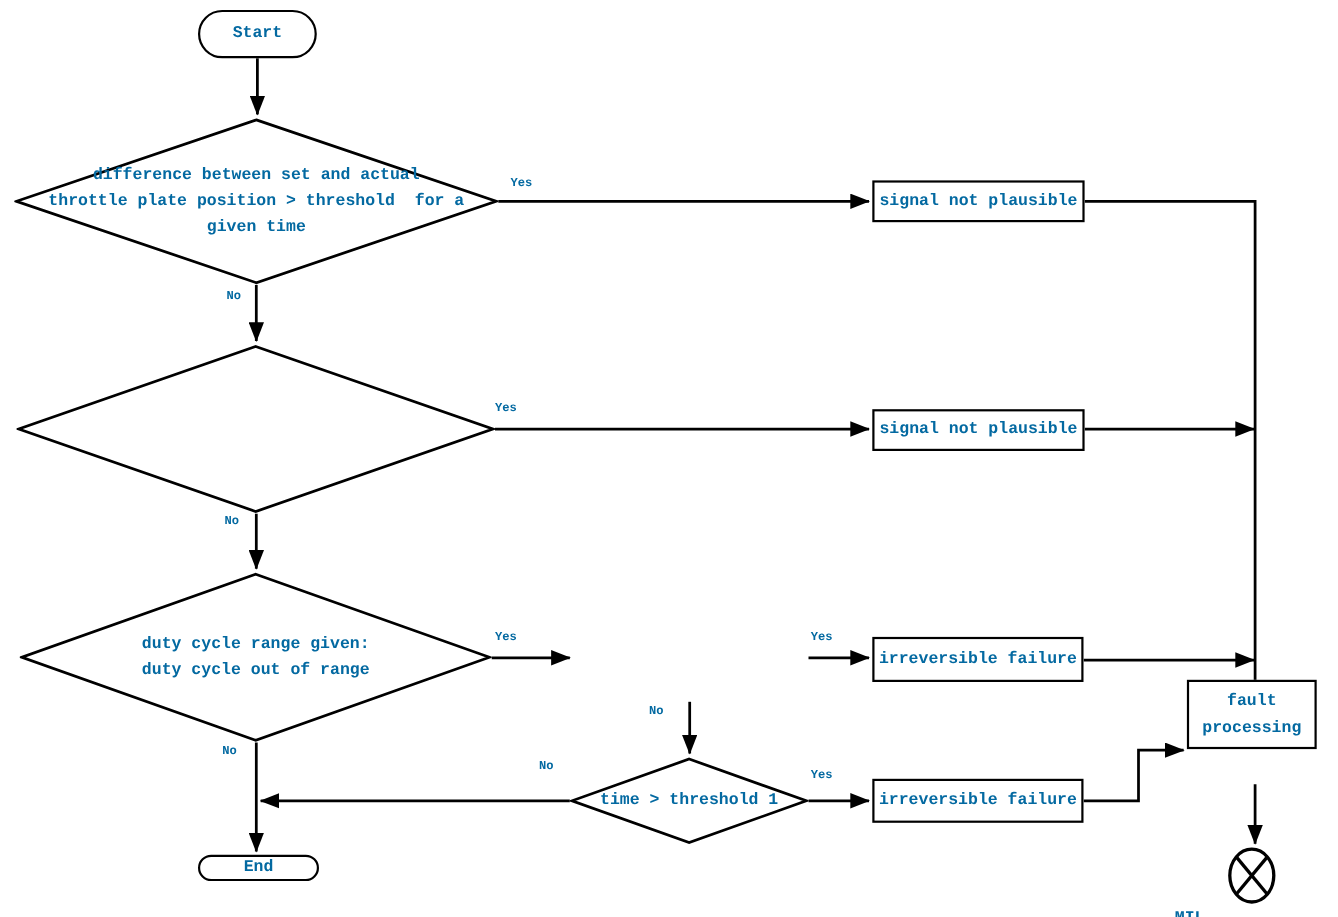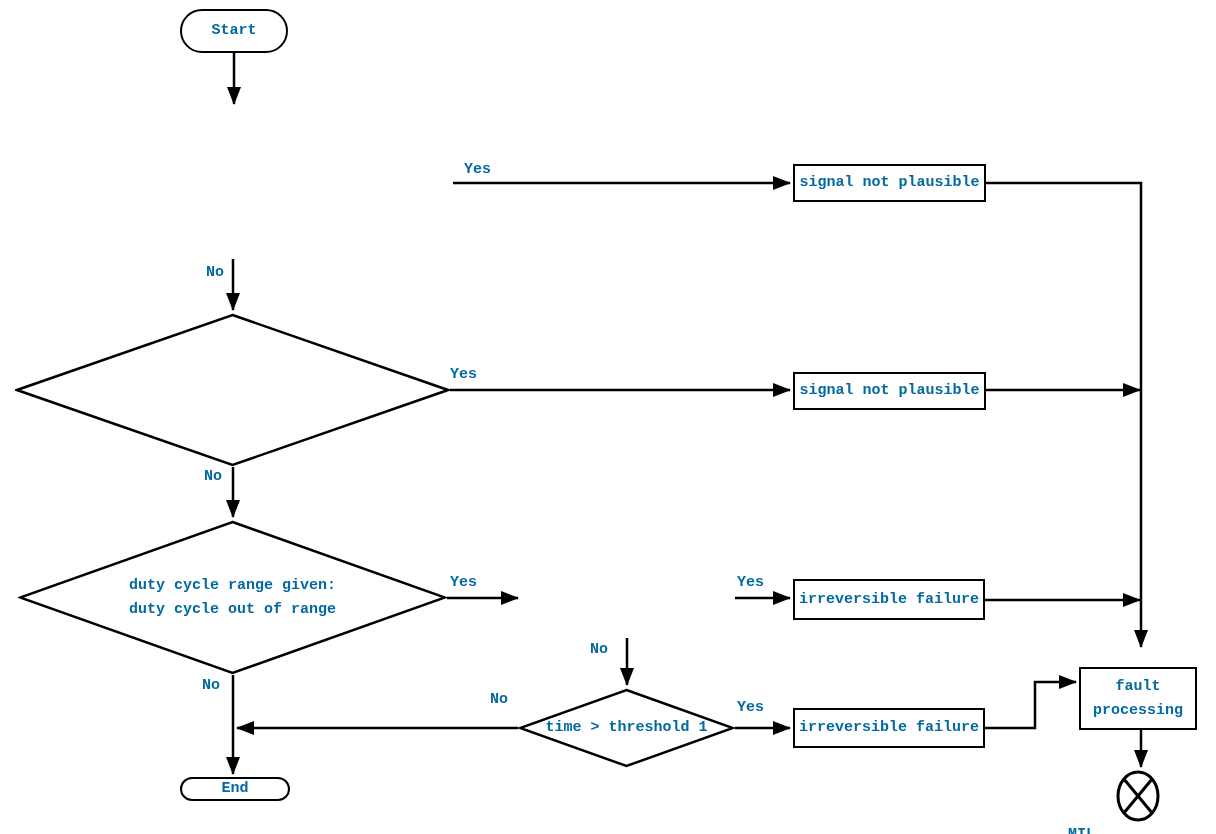--- a/index.html
+++ b/index.html
@@ -10,21 +10,21 @@
   .connectors{position:absolute;left:0;top:0;width:1216px;height:834px;}
   .node{position:absolute;display:flex;align-items:center;justify-content:center;box-sizing:border-box;}
   .node-label{
     font-size:15px;font-weight:bold;text-align:center;line-height:1.55;
     white-space:pre-wrap;position:relative;z-index:2;
   }
   .terminator{border:2.5px solid #000;background:#fff;}
   .process{border:2.5px solid #000;background:#fff;}
   .diamond .shape{position:absolute;left:0;top:0;width:100%;height:100%;}
   .edge-label{
-    position:absolute;font-size:15px;font-weight:bold;white-space:nowrap;z-index:3;
+    position:absolute;font-size:11px;font-weight:bold;white-space:nowrap;z-index:3;
   }
   .mil-label{font-size:15px;font-weight:bold;position:absolute;z-index:3;margin-top:44px;}
   .lamp{position:absolute;z-index:2;}
 </style>
 </head>
 <body>
 
 <div class="canvas">
 
   <svg class="connectors" viewBox="0 0 1216 834" xmlns="http://www.w3.org/2000/svg">
@@ -50,20 +50,28 @@
       <path d="M518,728 L237,728" marker-end="url(#arrow)"></path>
       <path d="M233,675 L233,774" marker-end="url(#arrow)"></path>
       <path d="M1141,713 L1141,767" marker-end="url(#arrow)"></path>
     </g>
   </svg>
 
   <div class="node terminator" style="left:180px;top:9px;width:108px;height:44px;border-radius:22px;">
     <span class="node-label">Start</span>
   </div>
 
+  <div class="node diamond" style="left:13px;top:107px;width:440px;height:152px;">
+    <svg class="shape" viewBox="0 0 440 152" xmlns="http://www.w3.org/2000/svg">
+      <polygon points="220,2 438,76 220,150 2,76" fill="#fff" stroke="#000" stroke-width="2.5"></polygon>
+    </svg>
+    <span class="node-label">difference between set and actual
+throttle plate position &gt; threshold  for a
+given time</span>
+  </div>
 
   <div class="node process" style="left:793px;top:164px;width:193px;height:38px;">
     <span class="node-label">signal not plausible</span>
   </div>
 
   <div class="node diamond" style="left:15px;top:313px;width:435px;height:154px;">
     <svg class="shape" viewBox="0 0 435 154" xmlns="http://www.w3.org/2000/svg">
       <polygon points="217.5,2 433,77 217.5,152 2,77" fill="#fff" stroke="#000" stroke-width="2.5"></polygon>
     </svg>
   </div>
@@ -89,21 +97,21 @@
     <svg class="shape" viewBox="0 0 217 80" xmlns="http://www.w3.org/2000/svg">
       <polygon points="108.5,2 215,40 108.5,78 2,40" fill="#fff" stroke="#000" stroke-width="2.5"></polygon>
     </svg>
     <span class="node-label">time &gt; threshold 1</span>
   </div>
 
   <div class="node process" style="left:793px;top:708px;width:192px;height:40px;">
     <span class="node-label">irreversible failure</span>
   </div>
 
-  <div class="node process" style="left:1079px;top:667px;width:118px;height:63px;">
+  <div class="node process" style="left:1079px;top:618px;width:118px;height:63px;">
     <span class="node-label">fault
 processing</span>
   </div>
 
   <div class="node terminator" style="left:180px;top:777px;width:110px;height:24px;border-radius:20px;">
     <span class="node-label">End</span>
   </div>
 
   <span class="mil-label" style="left:1068px;top:782px;">MIL</span>
   <svg class="lamp" style="left:1115px;top:769px;" width="46" height="54" viewBox="0 0 46 54" xmlns="http://www.w3.org/2000/svg">

